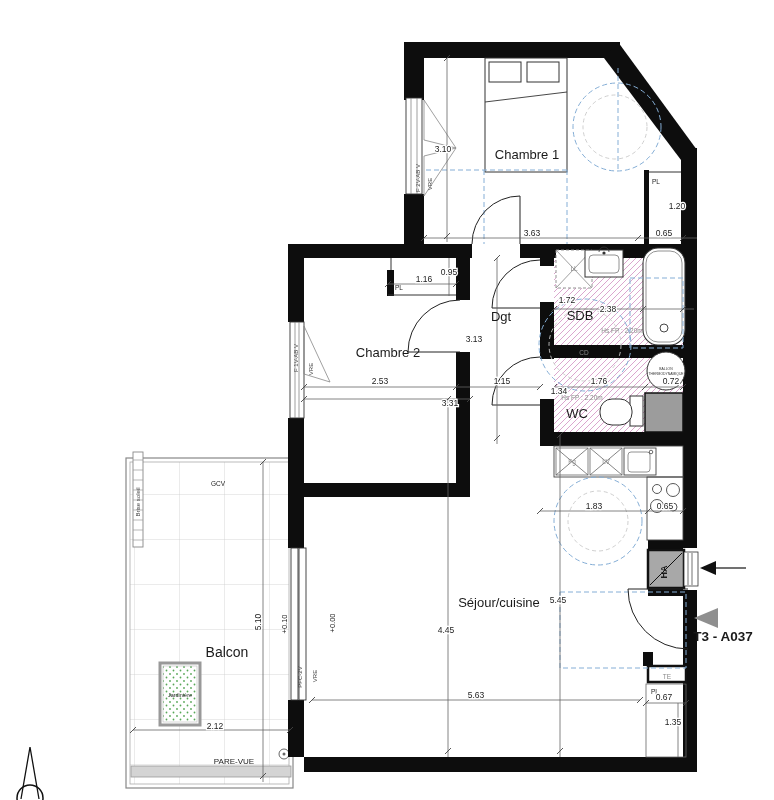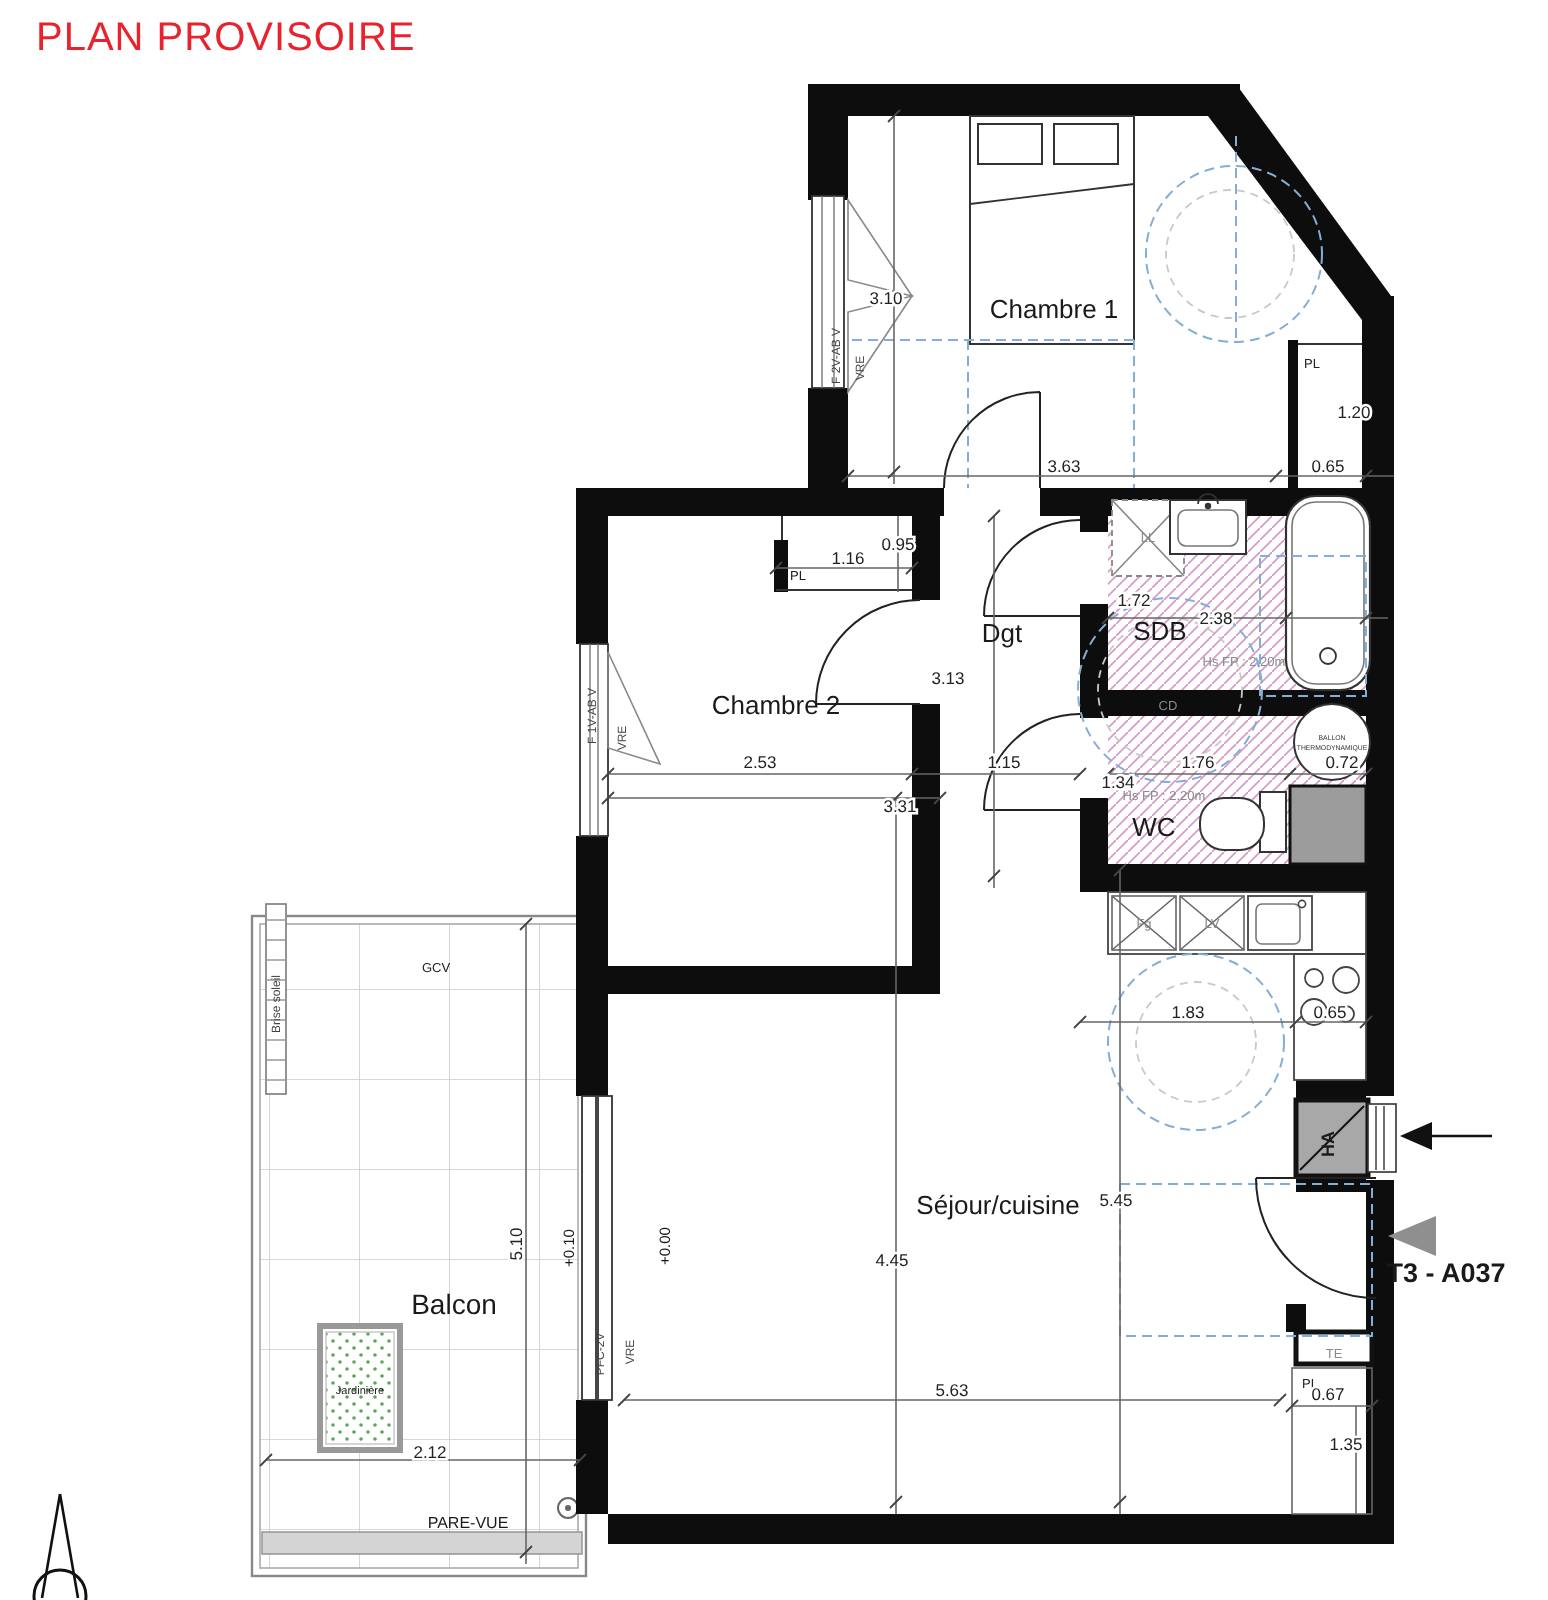--- a/index.html
+++ b/index.html
@@ -14,21 +14,20 @@
   .dim{font-size:8.5px;fill:#222;paint-order:stroke;stroke:#ffffff;stroke-width:2.5px;}
   .tiny{font-size:6.5px;fill:#222;}
   .tiny2{font-size:6px;fill:#444;}
   .gray{fill:#8a8a8a;stroke:none;}
   .micro{font-size:3.4px;fill:#333;}
 </style>
 </head>
 <body>
 
 <div id="stage">
-  <div id="plan-title">PLAN PROVISOIRE</div>
 
   <svg width="774" height="800" viewBox="0 0 774 800">
     <defs>
       <pattern id="hatch" width="6" height="6" patternUnits="userSpaceOnUse">
         <path d="M0,6 L6,0" stroke="#d79cc8" stroke-width="0.9"></path>
       </pattern>
       <pattern id="tiles" width="45" height="45" patternUnits="userSpaceOnUse">
         <path d="M45,0 L45,45 M0,45 L45,45" stroke="#cccccc" stroke-width="0.8" fill="none"></path>
       </pattern>
       <pattern id="dots" width="7" height="7" patternUnits="userSpaceOnUse">

